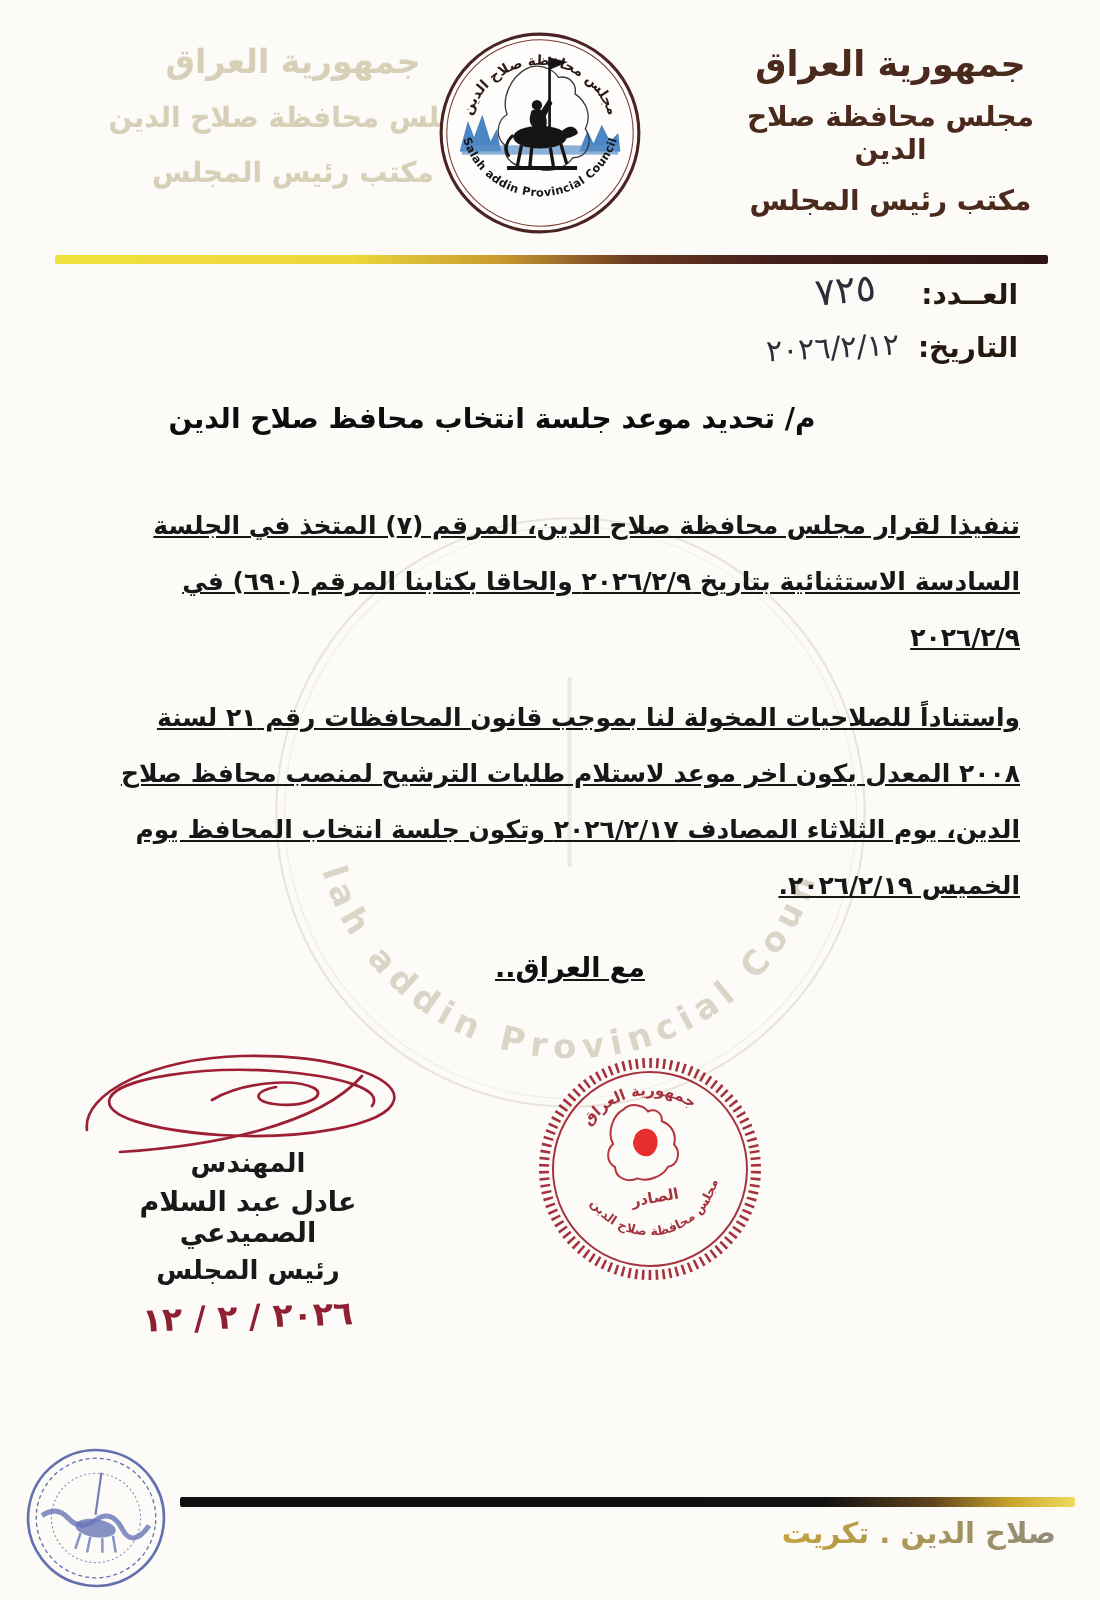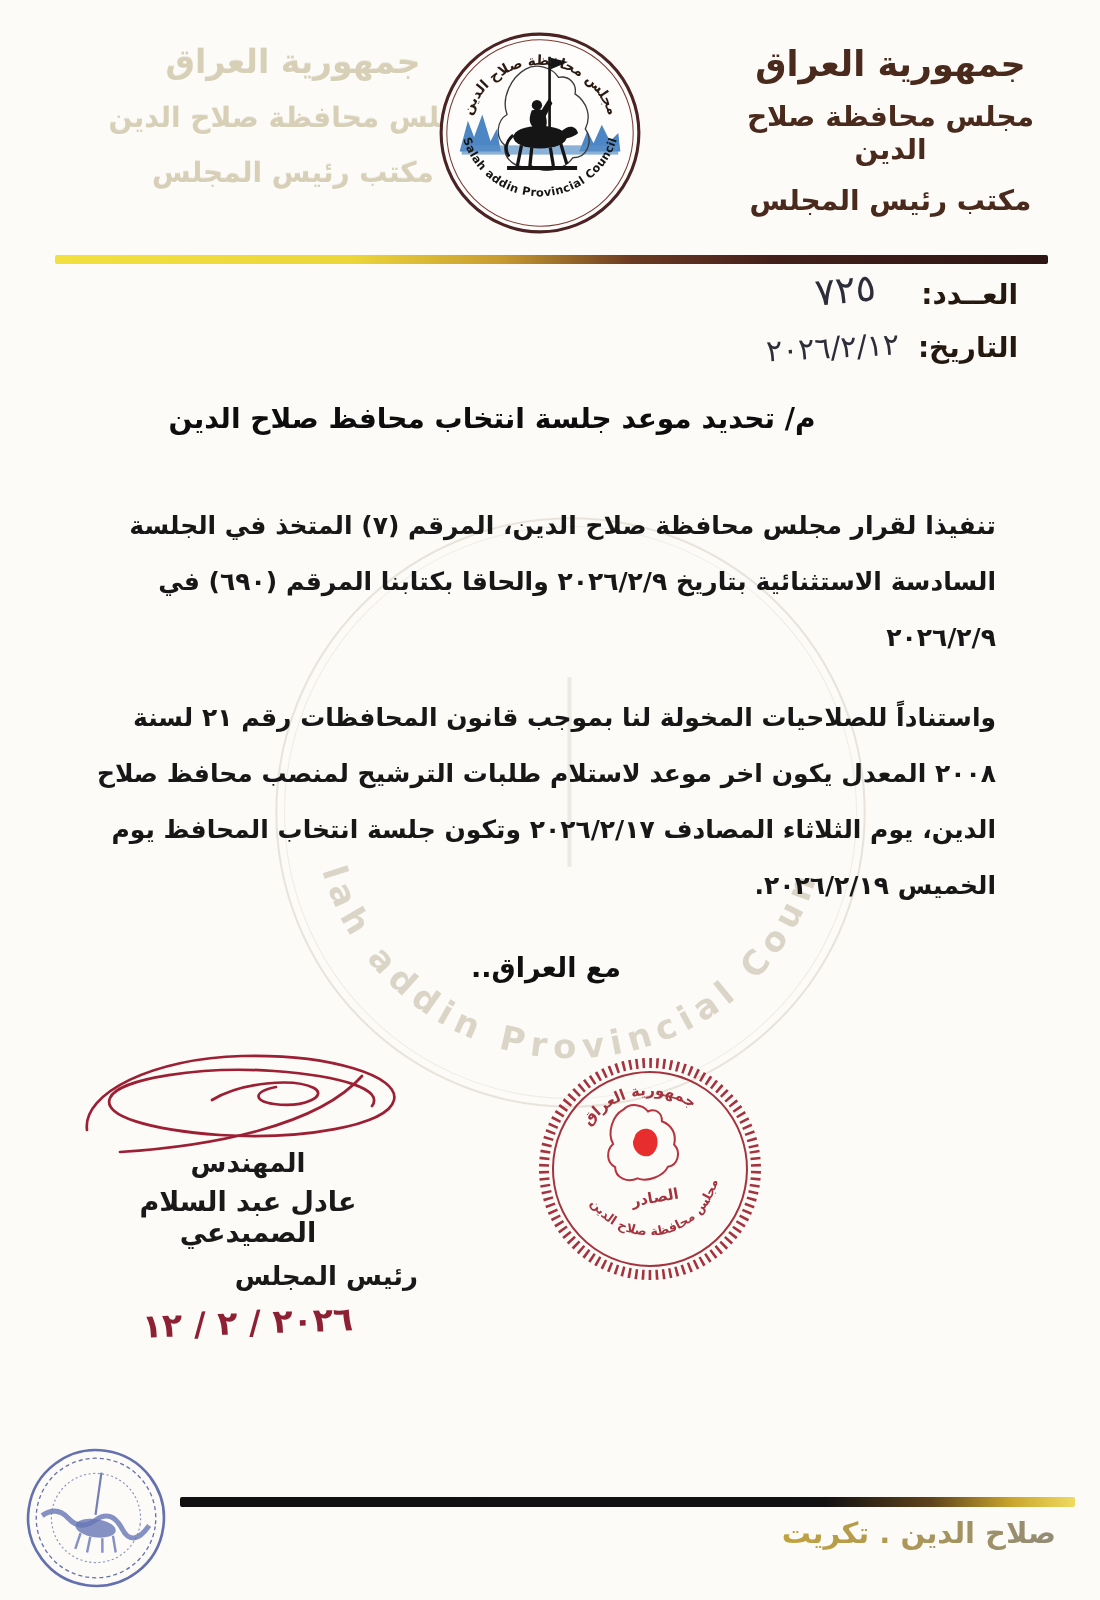--- a/index.html
+++ b/index.html
@@ -26,32 +26,32 @@
   
   .ref{position:absolute;right:82px;top:272px;text-align:right;direction:rtl;}
   .ref-line{margin-bottom:6px;height:52px;}
   .ref-label{font-size:28px;font-weight:800;color:#25180f;vertical-align:middle;}
   .hand{display:inline-block;color:#2e2e3a;vertical-align:middle;}
   .hand-num{font-size:38px;letter-spacing:16px;transform:rotate(-5deg) translateY(-4px);margin-left:28px;margin-right:40px;}
   .hand-date{font-size:30px;letter-spacing:3px;transform:rotate(-3deg);margin-right:14px;}
   
   .subject{position:absolute;left:0;top:402px;width:984px;text-align:center;direction:rtl;
     font-size:28px;font-weight:800;color:#0d0d0d;z-index:2;}
-  .bodytext{position:absolute;left:96px;top:498px;width:900px;direction:rtl;text-align:right;
-    font-size:25px;font-weight:700;color:#171717;line-height:2.24;z-index:2;}
+  .bodytext{position:absolute;left:120px;top:498px;width:900px;direction:rtl;text-align:right;
+    font-size:25px;font-weight:700;color:#171717;line-height:2.24;z-index:2;text-decoration:underline;}
   .bodytext p{margin:0 0 24px 0;}
   .closing{margin-top:14px;text-align:center;font-size:27px;font-weight:800;color:#101010;}
   
   .wmark{position:absolute;left:263px;top:505px;width:615px;height:615px;z-index:0;}
   
   .sig-svg{position:absolute;left:62px;top:1038px;width:360px;height:132px;z-index:3;}
   .sig-block{position:absolute;left:78px;top:1148px;width:340px;text-align:center;direction:rtl;color:#191919;z-index:3;}
   .sig-block .t{font-size:26px;font-weight:800;}
   .sig-block .n{font-size:27px;font-weight:800;margin-top:8px;}
-  .sig-block .p{font-size:26px;font-weight:800;margin-top:13px;text-align:right;}
+  .sig-block .p{font-size:26px;font-weight:800;margin-top:7px;}
   .sig-block .d{display:inline-block;font-size:33px;font-weight:700;color:#8e2033;letter-spacing:5px;
     margin-top:12px;transform:rotate(-2deg);}
   
   .stamp-red{position:absolute;left:530px;top:1040px;width:240px;height:258px;z-index:3;}
   .stamp-blue{position:absolute;left:20px;top:1442px;width:152px;height:152px;z-index:3;opacity:.92;}
   
   .foot-bar{position:absolute;left:180px;top:1497px;width:895px;height:10px;border-radius:2px;
     background:linear-gradient(to right,#101010 0%,#121212 72%,#5f431c 84%,#caa62e 93%,#f0da60 100%);}
   .foot-email{position:absolute;left:184px;top:1516px;font-family:"Liberation Sans",sans-serif;
     font-size:28px;font-weight:800;color:#0b0b0b;letter-spacing:.5px;}

